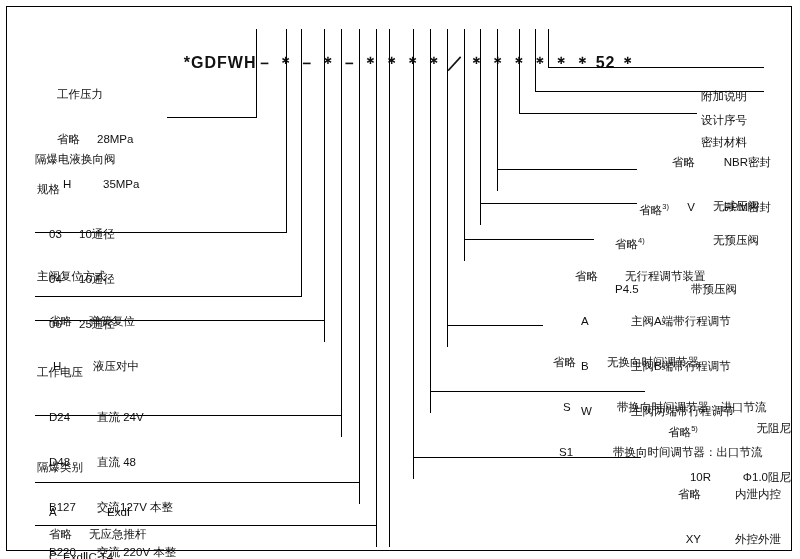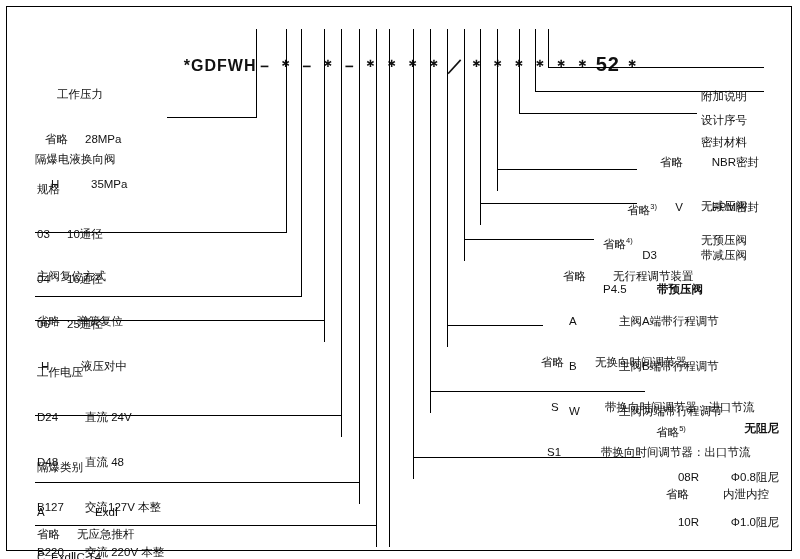--- a/index.html
+++ b/index.html
@@ -15,25 +15,25 @@
     position:absolute;left:6px;top:6px;width:786px;height:545px;
     border:1px solid #000;
     box-sizing:border-box;
   }
   
   #code{
     position:absolute;left:155px;top:28px;
     font-size:16px;font-weight:bold;letter-spacing:1px;
     white-space:pre;
   }
-  #code .num{font-size:20px;font-weight:bold;}
+  #code .num{font-size:16px;font-weight:bold;}
   
   .blk{position:absolute;font-size:11.5px;line-height:15px;white-space:pre;}
   .blk .hd{font-size:11.5px;}
-  .row{display:flex;white-space:pre;}
+  .row{display:flex;white-space:pre;margin-left:12px;}
   .c1{display:inline-block;}
   .c2{display:inline-block;}
   .sup{font-size:7.5px;vertical-align:super;}
   
   .vl{position:absolute;width:1px;background:#000;}
   .hl{position:absolute;height:1px;background:#000;}
 </style>
 </head>
 <body>
 
@@ -198,34 +198,30 @@
       <span class="c1" style="width:46px;text-align:right;">V</span>
       <span class="c2" style="width:76px;text-align:right;">FPM密封</span>
     </div>
   </div>
 
   <div class="blk" style="left:596px;top:162px;">
     <div class="row">
       <span class="c1" style="width:54px;text-align:right;"><span>省略</span><span class="sup">3)</span></span>
       <span class="c2" style="width:90px;text-align:right;">无减压阀</span>
     </div>
-    <div class="row">
-      <span class="c1" style="width:54px;text-align:right;">D3</span>
-      <span class="c2" style="width:90px;text-align:right;">带减压阀</span>
-    </div>
   </div>
 
   <div class="blk" style="left:596px;top:196px;">
     <div class="row">
       <span class="c1" style="width:54px;text-align:left;"><span>省略</span><span class="sup">4)</span></span>
       <span class="c2" style="width:90px;text-align:right;">无预压阀</span>
     </div>
     <div class="row">
       <span class="c1" style="width:54px;">P4.5</span>
-      <span class="c2" style="width:90px;text-align:left;font-weight:bold;">带预压阀</span>
+      <span class="c2" style="width:90px;text-align:center;">带预压阀</span>
     </div>
   </div>
 
   <div class="blk" style="left:556px;top:232px;">
     <div class="row">
       <span class="c1" style="width:50px;">省略</span>
       <span class="c2">无行程调节装置</span>
     </div>
     <div class="row">
       <span class="c1" style="width:50px;padding-left:6px;">A</span>
@@ -252,35 +248,35 @@
     </div>
     <div class="row">
       <span class="c1" style="width:54px;padding-left:6px;">S1</span>
       <span class="c2">带换向时间调节器：出口节流</span>
     </div>
   </div>
 
   <div class="blk" style="left:636px;top:384px;">
     <div class="row">
       <span class="c1" style="width:56px;text-align:center;"><span>省略</span><span class="sup">5)</span></span>
-      <span class="c2" style="width:80px;text-align:right;font-weight:bold;">无阻尼</span>
-    </div>
-    <div class="row">
-      <span class="c1" style="width:56px;text-align:right;">08R</span>
-      <span class="c2" style="width:80px;text-align:right;">Φ0.8阻尼</span>
+      <span class="c2" style="width:80px;text-align:right;">无阻尼</span>
     </div>
     <div class="row">
       <span class="c1" style="width:56px;text-align:right;">10R</span>
       <span class="c2" style="width:80px;text-align:right;">Φ1.0阻尼</span>
     </div>
     
   </div>
 
   <div class="blk" style="left:632px;top:450px;">
     <div class="row">
       <span class="c1" style="width:50px;text-align:right;">省略</span>
       <span class="c2" style="width:80px;text-align:right;">内泄内控</span>
     </div>
+    <div class="row">
+      <span class="c1" style="width:50px;text-align:right;">XY</span>
+      <span class="c2" style="width:80px;text-align:right;">外控外泄</span>
+    </div>
     
     
   </div>
 
 </div>
 
 </body></html>

